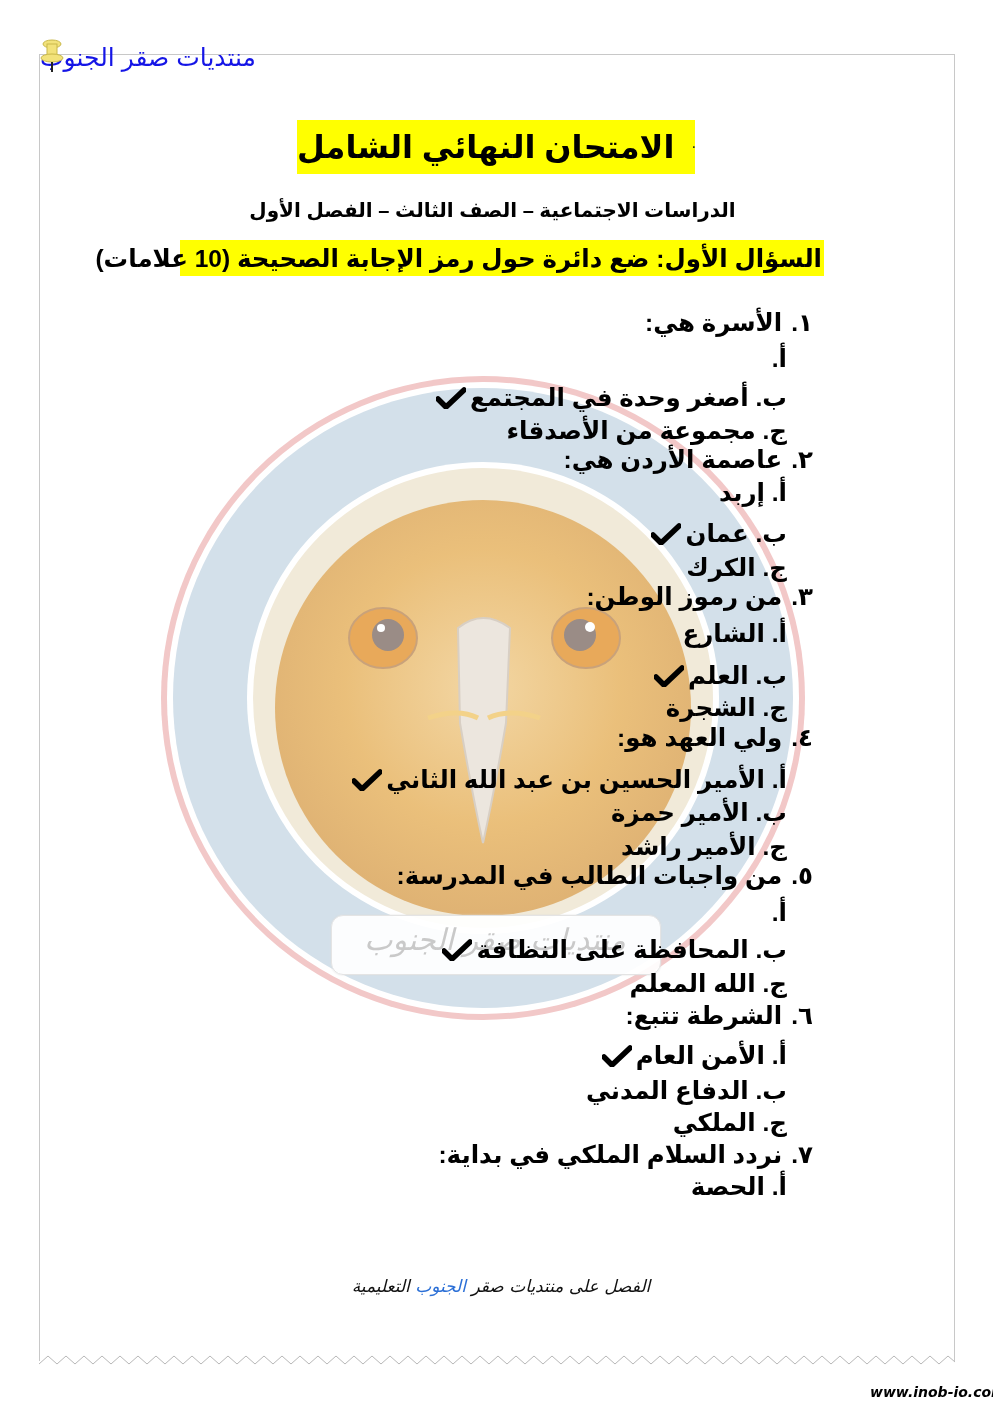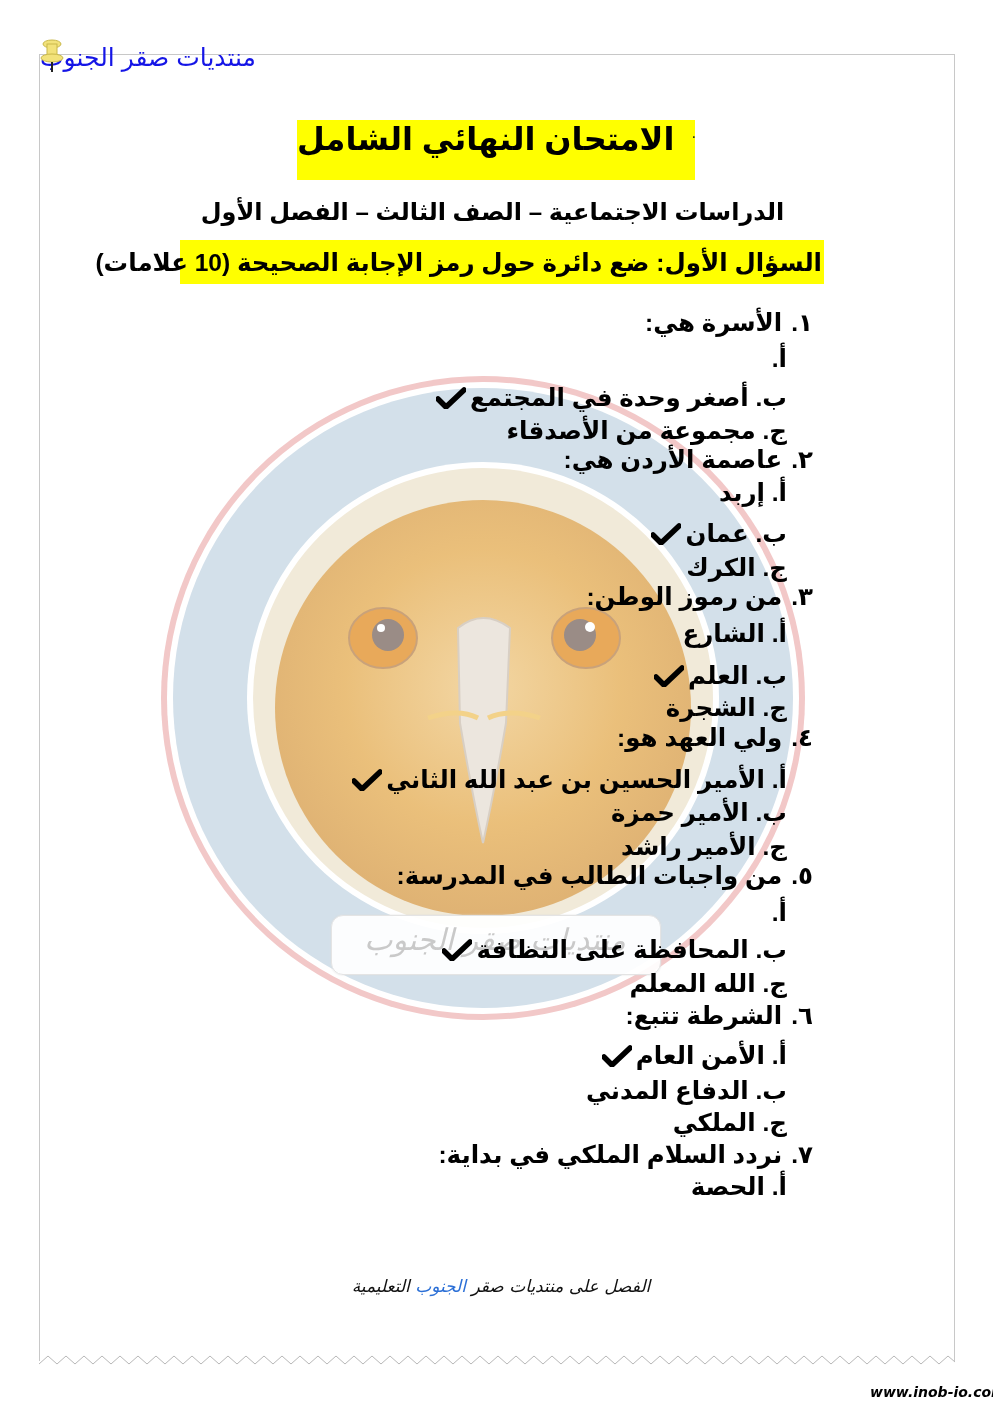--- a/index.html
+++ b/index.html
@@ -20,31 +20,31 @@
   .emblem { position:absolute; left:158px; top:373px; width:650px; height:650px; }
   .watermark-pill {
     position:absolute; left:331px; top:915px; width:328px; height:58px; border-radius:12px;
     background:rgba(255,255,255,0.92); border:1px solid #e4e4e4; box-shadow:0 0 2px #ddd;
   }
   .watermark-text {
     position:absolute; left:331px; top:922px; width:328px; text-align:center; font-size:30px;
     color:#c9c9c9; direction:rtl; font-family:"DejaVu Serif", serif; font-style:italic;
   }
   .title-box {
-    position:absolute; left:297px; top:120px; width:398px; height:60px; background:#ffff00;
-    display:flex; align-items:flex-start; justify-content:center; direction:rtl; gap:19px;
+    position:absolute; left:297px; top:120px; width:398px; height:54px; background:#ffff00;
+    display:flex; align-items:center; justify-content:center; direction:rtl; gap:19px;
   }
   .title-text { font-size:32px; font-weight:bold; color:#000; white-space:nowrap; }
   .title-icon { width:30px; height:34px; }
   .subtitle {
     position:absolute; left:170px; top:198px; width:645px; text-align:center; direction:rtl;
-    font-size:24px; font-weight:bold; color:#000; white-space:nowrap;
+    font-size:20px; font-weight:bold; color:#000; white-space:nowrap;
   }
   .q-header {
-    position:absolute; left:180px; top:240px; width:644px; height:44px; background:#ffff00;
+    position:absolute; left:180px; top:240px; width:644px; height:36px; background:#ffff00;
     direction:rtl; font-size:24.5px; font-weight:bold; color:#000; white-space:nowrap;
     display:flex; align-items:center; justify-content:flex-end; padding:0 2px 0 0; box-sizing:border-box;
   }
   .q-header span { width:100%; text-align:right; }
   .questions { position:absolute; right:180px; top:305px; direction:rtl; }
   .line {
     font-size:24.5px; font-weight:bold; color:#000; white-space:nowrap; height:36px;
     line-height:36px; display:flex; align-items:center; direction:rtl;
   }
   .line.qline { padding-right:0; }

